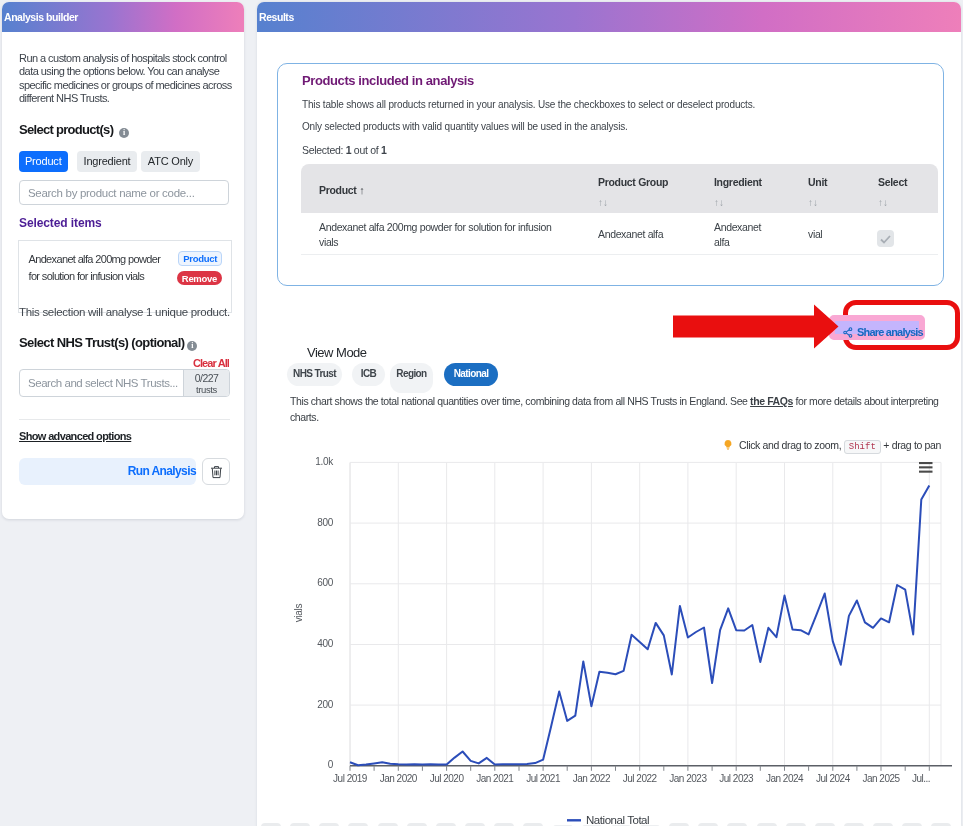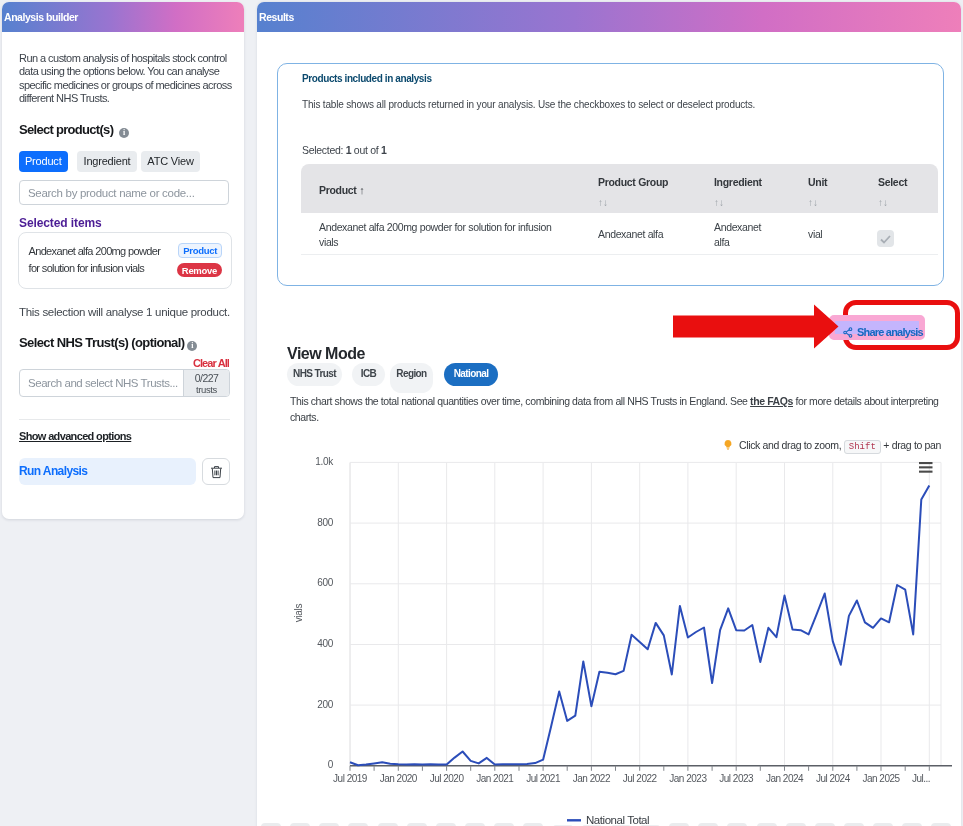--- a/index.html
+++ b/index.html
@@ -7,53 +7,54 @@
 .ab{position:absolute}
 .ibtn{display:inline-block;vertical-align:-1px;width:10px;height:10px;border-radius:50%;background:#848c94;color:#fff;font-size:8px;line-height:10px;text-align:center;font-weight:bold;font-family:"Liberation Serif",serif;letter-spacing:0}
 </style></head><body>
 <div class="card" style="left:2px;top:2px;width:242px;height:517px">
 <div class="grad">Analysis builder</div>
 <div style="position:relative;height:487px">
 <div class="ab" style="left:17px;top:20px;font-size:11px;letter-spacing:-0.55px;line-height:13.4px;color:#3e444c;white-space:nowrap">Run a custom analysis of hospitals stock control<br>data using the options below. You can analyse<br>specific medicines or groups of medicines across<br>different NHS Trusts.</div>
 <div class="ab" style="left:17px;top:90px;font-size:13px;letter-spacing:-0.7px;font-weight:bold;color:#16181b;white-space:nowrap">Select product(s)&nbsp;&nbsp;<span class="ibtn">i</span></div>
 <div class="ab" style="left:17px;top:119px;width:48.5px;height:21px;background:#0d6efd;color:#fff;border-radius:4px;font-size:11px;letter-spacing:-0.2px;text-align:center;line-height:21px">Product</div>
 <div class="ab" style="left:75px;top:119px;width:60px;height:21px;background:#e9ecef;color:#24282c;border-radius:4px;font-size:11px;letter-spacing:-0.2px;text-align:center;line-height:21px">Ingredient</div>
-<div class="ab" style="left:139px;top:119px;width:59px;height:21px;background:#e9ecef;color:#24282c;border-radius:4px;font-size:11px;letter-spacing:-0.2px;text-align:center;line-height:21px">ATC View</div>
+<div class="ab" style="left:139px;top:119px;width:59px;height:21px;background:#e9ecef;color:#24282c;border-radius:4px;font-size:11px;letter-spacing:-0.2px;text-align:center;line-height:21px">ATC Only</div>
 <div class="ab" style="left:17px;top:147.5px;width:210px;height:25.5px;border:1px solid #ced4da;border-radius:4px;background:#fff;font-size:11.5px;letter-spacing:-0.3px;color:#8d959e;line-height:24px;padding-left:8px">Search by product name or code...</div>
 <div class="ab" style="left:17px;top:184px;font-size:12px;font-weight:bold;letter-spacing:-0.1px;color:#4c1d95">Selected items</div>
-<div class="ab" style="left:16px;top:200px;width:214px;height:57px;border:1px solid #dfe3e7;border-radius:8px">
+<div class="ab" style="left:16px;top:208px;width:214px;height:73px;border:1px solid #dfe3e7;border-radius:0">
 <div class="ab" style="left:9.5px;top:9.5px;font-size:11px;letter-spacing:-0.65px;line-height:17.5px;color:#34383d;white-space:nowrap">Andexanet alfa 200mg powder<br>for solution for infusion vials</div>
 <div class="ab" style="right:9px;top:10px;background:#edf4fe;border:1px solid #b9d5f9;color:#0d6efd;font-size:9.5px;letter-spacing:-0.3px;font-weight:bold;border-radius:4px;padding:1px 4px">Product</div>
 <div class="ab" style="right:9px;top:30px;background:#dc3545;color:#fff;font-size:9.5px;letter-spacing:-0.3px;font-weight:bold;border-radius:7px;padding:1.5px 5px">Remove</div>
 </div>
 <div class="ab" style="left:17px;top:273.5px;font-size:11.5px;letter-spacing:-0.3px;color:#41474e;white-space:nowrap">This selection will analyse 1 unique product.</div>
 <div class="ab" style="left:17px;top:303px;font-size:13px;letter-spacing:-0.6px;font-weight:bold;color:#16181b;white-space:nowrap">Select NHS Trust(s) (optional) <span class="ibtn">i</span></div>
 <div class="ab" style="right:15px;top:324.5px;font-size:11px;letter-spacing:-0.9px;font-weight:bold;color:#d8303f">Clear All</div>
 <div class="ab" style="left:17px;top:336.5px;width:211px;height:28px;border:1px solid #ced4da;border-radius:4px;display:flex">
 <div style="flex:1;font-size:11.5px;letter-spacing:-0.45px;color:#8d959e;line-height:26px;padding-left:8px;white-space:nowrap;overflow:hidden">Search and select NHS Trusts...</div>
 <div style="width:46px;background:#e9ecef;border-left:1px solid #ced4da;border-radius:0 3px 3px 0;text-align:center;color:#4a5056">
           <div style="font-size:10.5px;letter-spacing:-0.6px;margin-top:2px">0/227</div>
           <div style="font-size:9.5px;letter-spacing:-0.4px;margin-top:0">trusts</div>
         </div>
 </div>
 <div class="ab" style="left:17px;top:386.5px;width:211px;border-top:1px solid #e7e9eb"></div>
 <div class="ab" style="left:17px;top:397.5px;font-size:11px;letter-spacing:-0.65px;font-weight:bold;color:#1d2125;text-decoration:underline">Show advanced options</div>
-<div class="ab" style="left:17px;top:425.5px;width:177px;height:27.5px;background:#e8f1fd;border-radius:6px;text-align:left;line-height:27.5px;font-size:12px;letter-spacing:-0.6px;font-weight:bold;color:#0d6efd">Run Analysis</div>
+<div class="ab" style="left:17px;top:425.5px;width:177px;height:27.5px;background:#e8f1fd;border-radius:6px;text-align:right;line-height:27.5px;font-size:12px;letter-spacing:-0.6px;font-weight:bold;color:#0d6efd">Run Analysis</div>
 <div class="ab" style="left:200px;top:425.5px;width:28px;height:27.5px;border:1px solid #d7dbdf;border-radius:6px;text-align:center">
 <svg width="13" height="14" viewBox="0 0 13 14" style="margin-top:6px">
           <path d="M1 3.2h11M4.5 3V1.6h4V3M2.3 3.4l.7 9.2h7l.7-9.2M4.9 5.5v4.8M8.1 5.5v4.8M6.5 5.5v4.8" stroke="#3c4248" stroke-width="1" fill="none"></path>
         </svg>
 </div>
 </div>
   </div>
 <div class="card" style="left:257px;top:2px;width:704px;height:828px;border-radius:7px 7px 0 0;box-shadow:0 0 3px rgba(20,30,60,.10)">
 <div class="grad" style="border-radius:7px 7px 0 0">Results</div>
 <div class="ab" style="left:20px;top:61px;width:667px;height:223px;border:1.4px solid #7fb3e4;border-radius:10px">
-<div class="ab" style="left:24px;top:8.5px;font-size:10px;letter-spacing:-0.4px;font-weight:bold;color:#0c4a6e;white-space:nowrap">Products included in analysis</div>
+<div class="ab" style="left:24px;top:8.5px;font-size:13px;letter-spacing:-0.4px;font-weight:bold;color:#701a75;white-space:nowrap">Products included in analysis</div>
 <div class="ab" style="left:24px;top:34.5px;font-size:10px;letter-spacing:-0.17px;color:#3e444b;white-space:nowrap">This table shows all products returned in your analysis. Use the checkboxes to select or deselect products.</div>
+<div class="ab" style="left:24px;top:56.5px;font-size:10px;letter-spacing:-0.17px;color:#3e444b;white-space:nowrap">Only selected products with valid quantity values will be used in the analysis.</div>
 <div class="ab" style="left:24px;top:80px;font-size:10.5px;letter-spacing:-0.3px;color:#3e444b">Selected: <b>1</b> out of <b>1</b></div>
 <div class="ab" style="left:23px;top:100px;width:637px;height:49px;background:#e4e4e7;border-radius:8px 8px 0 0">
 <div class="ab" style="left:18px;top:20px;font-size:10.5px;letter-spacing:-0.3px;font-weight:bold;color:#33373c">Product <span style="font-weight:normal;font-size:11px;color:#44484d">↑</span></div>
 <div class="ab" style="left:297px;top:8px;font-size:10.5px;letter-spacing:-0.3px;font-weight:bold;color:#33373c;line-height:20px">Product Group<br><span style="font-weight:normal;font-size:10px;color:#9aa0a7;letter-spacing:0">↑↓</span></div>
 <div class="ab" style="left:413px;top:8px;font-size:10.5px;letter-spacing:-0.3px;font-weight:bold;color:#33373c;line-height:20px">Ingredient<br><span style="font-weight:normal;font-size:10px;color:#9aa0a7;letter-spacing:0">↑↓</span></div>
 <div class="ab" style="left:507px;top:8px;font-size:10.5px;letter-spacing:-0.3px;font-weight:bold;color:#33373c;line-height:20px">Unit<br><span style="font-weight:normal;font-size:10px;color:#9aa0a7;letter-spacing:0">↑↓</span></div>
 <div class="ab" style="left:577px;top:8px;font-size:10.5px;letter-spacing:-0.3px;font-weight:bold;color:#33373c;line-height:20px">Select<br><span style="font-weight:normal;font-size:10px;color:#9aa0a7;letter-spacing:0">↑↓</span></div>
 </div>
 <div class="ab" style="left:23px;top:149px;width:637px;height:42px;border-bottom:1px solid #eceef0">
 <div class="ab" style="left:18px;top:7px;font-size:10.5px;letter-spacing:-0.35px;line-height:14.5px;color:#3c4248;white-space:nowrap">Andexanet alfa 200mg powder for solution for infusion<br>vials</div>
@@ -72,21 +73,21 @@
         <circle cx="18" cy="5" r="3.2" fill="none" stroke="#1668c0" stroke-width="2.5"></circle>
         <circle cx="5" cy="13" r="3.2" fill="none" stroke="#1668c0" stroke-width="2.5"></circle>
         <circle cx="18" cy="21" r="3.2" fill="none" stroke="#1668c0" stroke-width="2.5"></circle>
         <path d="M8 11.5l7-5M8 14.5l7 5" stroke="#1668c0" stroke-width="2.5"></path>
       </svg>
 <span style="position:absolute;left:22px;top:5.5px;font-size:11px;letter-spacing:-0.8px;font-weight:bold;color:#1668c0;white-space:nowrap">Share analysis</span>
 </div>
 <svg class="ab" style="left:413px;top:298px" width="172" height="50" viewBox="0 0 172 50">
       <path d="M3 15.5h141v-11l24.5 22-24.5 22v-11h-141z" fill="#e90f0f"></path>
     </svg>
-<div class="ab" style="left:30px;top:343px;font-size:16px;letter-spacing:-0.5px;font-weight:bold;color:#24282d">View Mode</div>
+<div class="ab" style="left:50px;top:343px;font-size:13px;letter-spacing:-0.5px;font-weight:normal;color:#24282d">View Mode</div>
 <div class="ab" style="left:30px;top:361px;width:55px;height:22.5px;background:#f1f3f5;border-radius:11.5px;font-size:10px;letter-spacing:-0.6px;font-weight:bold;color:#3f454b;text-align:center;line-height:22.5px">NHS Trust</div>
 <div class="ab" style="left:95px;top:361px;width:33px;height:22.5px;background:#f1f3f5;border-radius:11.5px;font-size:10px;letter-spacing:-0.6px;font-weight:bold;color:#3f454b;text-align:center;line-height:22.5px">ICB</div>
 <div class="ab" style="left:133px;top:361px;width:43px;height:30px;background:#f1f3f5;border-radius:11.5px;font-size:10px;letter-spacing:-0.6px;font-weight:bold;color:#3f454b;text-align:center;line-height:22.5px">Region</div>
 <div class="ab" style="left:187px;top:361px;width:54px;height:22.5px;background:#1b6ec2;border-radius:11.5px;font-size:10px;letter-spacing:-0.6px;font-weight:bold;color:#fff;text-align:center;line-height:22.5px">National</div>
 <div class="ab" style="left:0;top:436.5px;width:684px;text-align:right;font-size:10.5px;letter-spacing:-0.35px;color:#33373c;white-space:nowrap">
 <svg width="12" height="12" viewBox="0 0 24 24" style="vertical-align:-2px">
         <path d="M12 2a7 7 0 0 0-4 12.7c.7.6 1 1.3 1 2.3h6c0-1 .3-1.7 1-2.3A7 7 0 0 0 12 2z" fill="#f5a623"></path>
         <path d="M9.5 18.5h5M10 20.5h4" stroke="#f5a623" stroke-width="1.4" fill="none"></path>
       </svg>
 &nbsp;Click and drag to zoom, <span style="font-family:'Liberation Mono',monospace;font-size:9px;letter-spacing:0;background:#f6f7f8;border:1px solid #d6dade;border-radius:3px;padding:1px 4px;color:#b0354f">Shift</span> + drag to pan</div>

